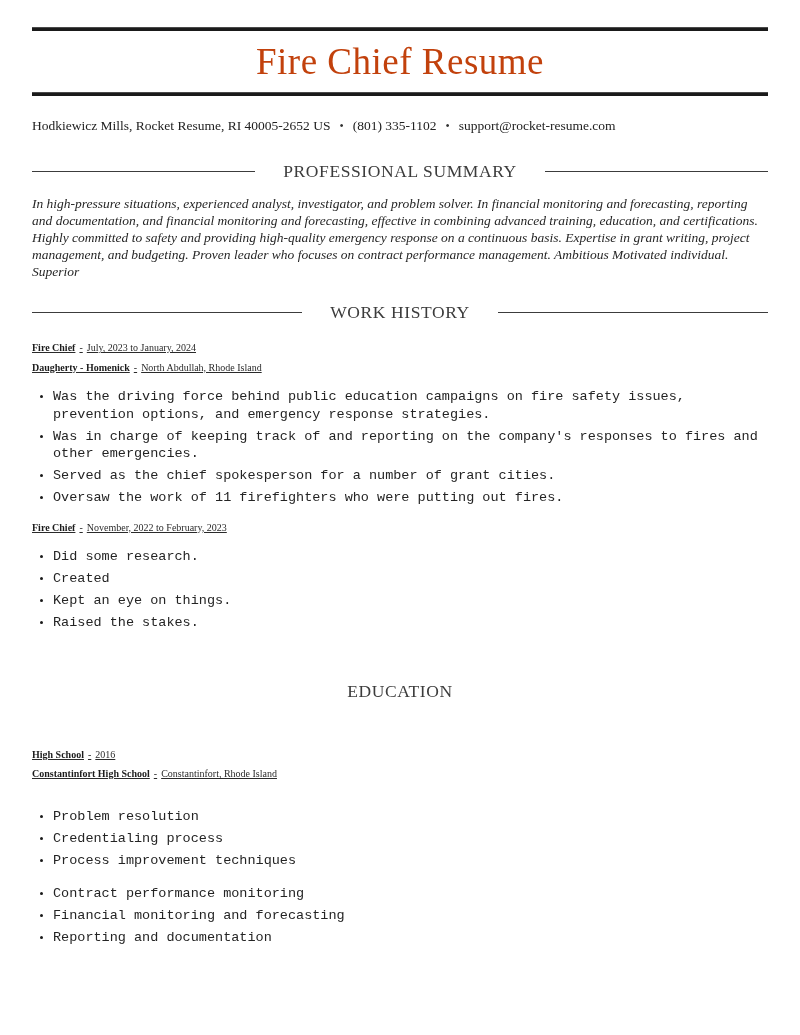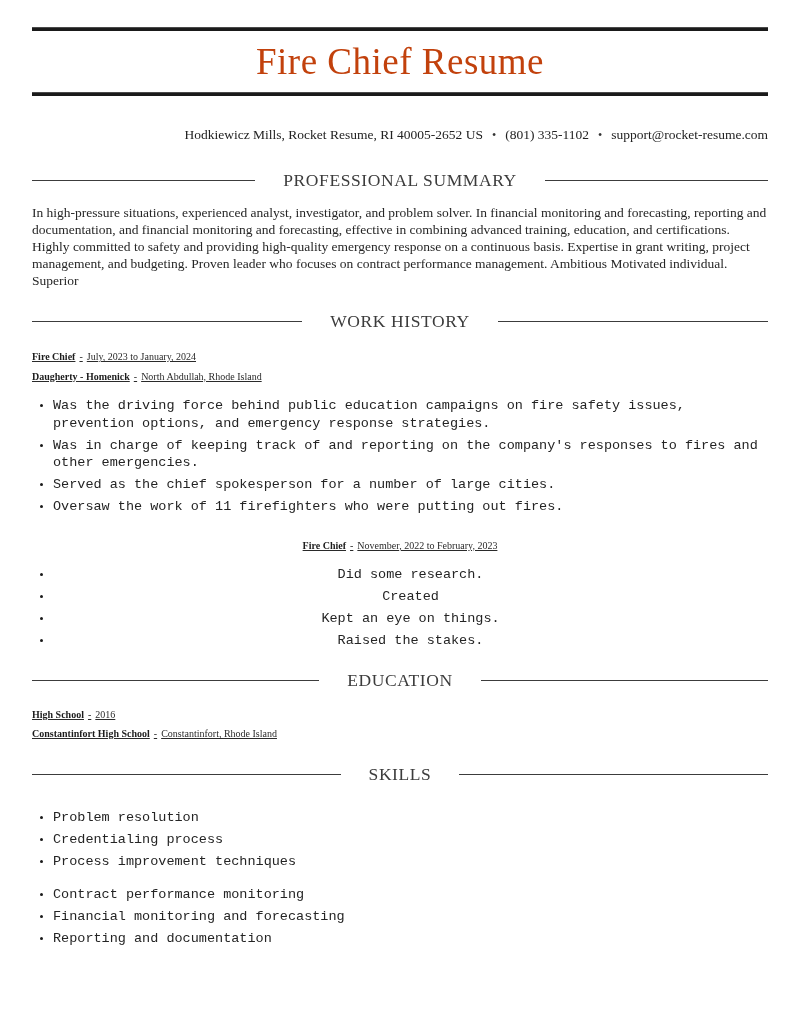--- a/index.html
+++ b/index.html
@@ -17,47 +17,47 @@
     border-bottom:3px solid #1a1a1a;
   }
 
   .doc-title {
     font-size:37px; font-weight:400; line-height:1.3;
     text-align:center; color:#c2410c;
     margin:7px 0 6px 0; letter-spacing:0.5px;
   }
 
   .contact-line {
-    margin-top:30px; text-align:right;
+    margin-top:21px; text-align:left;
     font-size:13.5px; color:#222222; line-height:18px;
   }
   .contact-line .sep { margin:0 9px; font-size:12px; color:#333; }
 
   .section-head {
     display:flex; align-items:center; gap:28px;
     color:#3c3c3c;
   }
   .section-head .line { flex:1; border-top:1.5px solid #3c3c3c; height:0; }
   .section-head .txt {
     font-size:17.5px; letter-spacing:0.6px; white-space:nowrap;
     font-weight:400; color:#3c3c3c;
   }
 
   .head-summary   { margin-top:26px; }
   .head-work      { margin-top:22px; }
-  .head-education { margin-top:20px; }
+  .head-education { margin-top:20px;flex-direction:column; }
   .head-skills    { margin-top:20px; }
 
   .summary-text {
     margin-top:13px;
-    font-size:13.5px; line-height:17px; color:#262626;
+    font-size:13.5px; line-height:17px; color:#262626;font-style:italic;
   }
 
   .job { margin-top:15px; }
-  .job + .job { margin-top:20px;text-align:center; }
+  .job + .job { margin-top:11px; }
   .entry-line { font-size:10px; line-height:19.5px; color:#2a2a2a;text-decoration:underline; }
   .b { font-weight:700; color:#1c1c1c; }
   .dash { margin:0 4px; }
 
   ul.bullets {
     margin:11px 0 0 0; padding-left:21px; list-style:disc;
   }
   ul.bullets li {
     font-size:13.5px; line-height:17.5px; margin-bottom:4.5px; color:#242424;font-family:Liberation Mono, monospace;
   }
@@ -100,21 +100,21 @@
   <div class="job">
     <div class="entry-line">
       <span class="b">Fire Chief</span><span class="dash">-</span><span>July, 2023 to January, 2024</span>
     </div>
     <div class="entry-line">
       <span class="b">Daugherty - Homenick</span><span class="dash">-</span><span>North Abdullah, Rhode Island</span>
     </div>
     <ul class="bullets">
       <li>Was the driving force behind public education campaigns on fire safety issues, prevention options, and emergency response strategies.</li>
       <li>Was in charge of keeping track of and reporting on the company's responses to fires and other emergencies.</li>
-      <li>Served as the chief spokesperson for a number of large cities.</li>
+      <li>Served as the chief spokesperson for a number of grant cities.</li>
       <li>Oversaw the work of 11 firefighters who were putting out fires.</li>
     </ul>
   </div>
 
   <div class="job">
     <div class="entry-line">
       <span class="b">Fire Chief</span><span class="dash">-</span><span>November, 2022 to February, 2023</span>
     </div>
     <ul class="bullets">
       <li>Did some research.</li>
@@ -132,25 +132,20 @@
 
   <div class="edu-block">
     <div class="entry-line">
       <span class="b">High School</span><span class="dash">-</span><span>2016</span>
     </div>
     <div class="entry-line">
       <span class="b">Constantinfort High School</span><span class="dash">-</span><span>Constantinfort, Rhode Island</span>
     </div>
   </div>
 
-  <div class="section-head head-skills">
-    <span class="line"></span>
-    <span class="txt">SKILLS</span>
-    <span class="line"></span>
-  </div>
 
   <div class="skills-cols">
     <div class="col">
       <ul class="bullets">
         <li>Problem resolution</li>
         <li>Credentialing process</li>
         <li>Process improvement techniques</li>
       </ul>
     </div>
     <div class="col">

